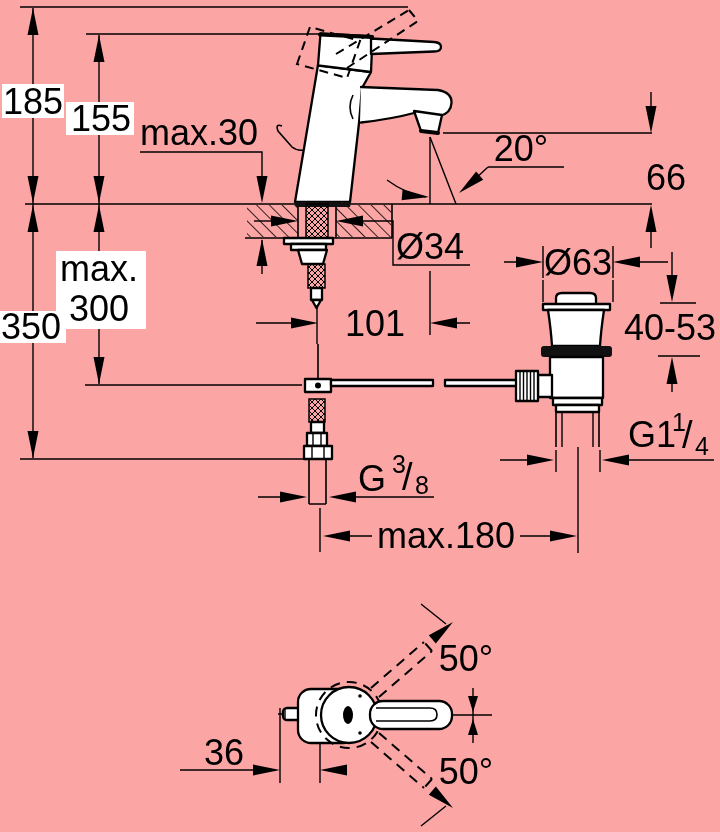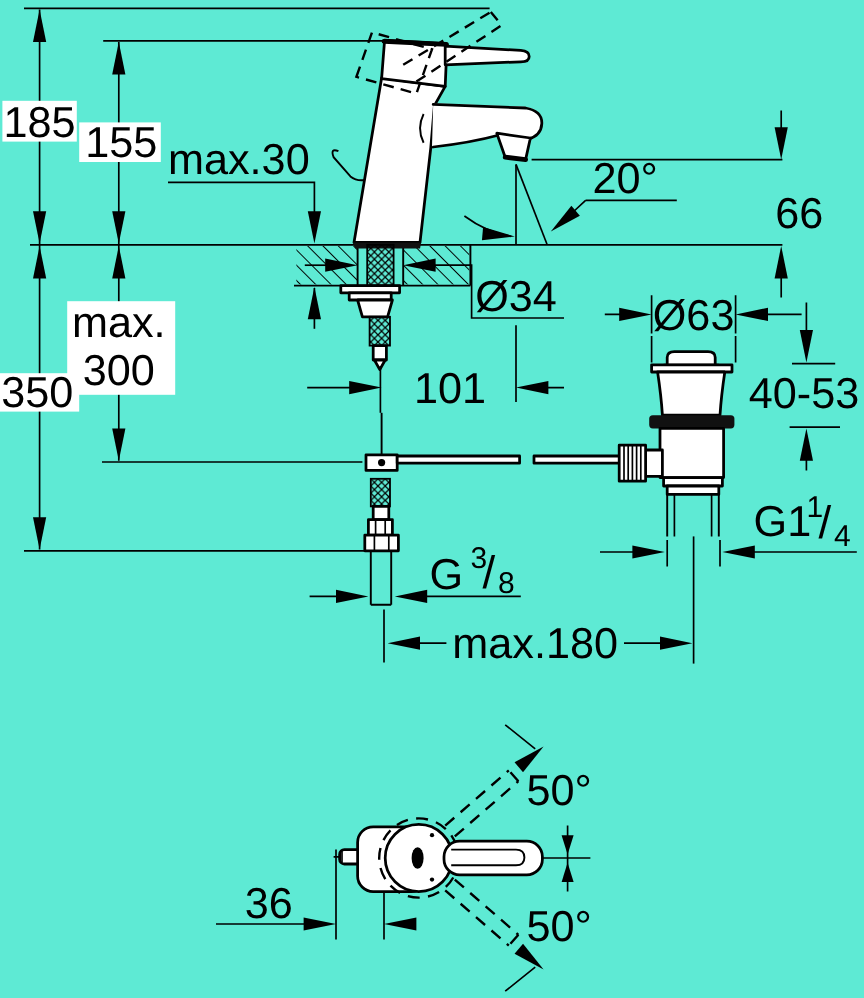--- a/index.html
+++ b/index.html
@@ -1,16 +1,16 @@
 <!DOCTYPE html>
 <html><head>
 <meta charset="utf-8">
 <style>
   html,body{margin:0;padding:0;background:#fff;}
-  .stage{width:720px;height:832px;background:#5eead4;position:relative;font-family:"Liberation Sans",sans-serif;}
+  .stage{width:720px;height:832px;background:#fca5a5;position:relative;font-family:"Liberation Sans",sans-serif;}
   svg{display:block;}
   .ln{stroke:#000;stroke-width:2.3;fill:none;stroke-linejoin:round;stroke-linecap:round;}
   .lnw{stroke:#000;stroke-width:2.3;fill:#fff;stroke-linejoin:round;}
   .thin{stroke:#000;stroke-width:1.4;fill:none;}
   .det{stroke:#000;stroke-width:1.6;fill:none;}
   .arrow{fill:#000;stroke:none;}
   .dash{stroke:#000;stroke-width:2;fill:none;stroke-dasharray:9 6;}
   .dash2{stroke:#000;stroke-width:2;fill:none;stroke-dasharray:10 7;}
   .lbl{font-family:"Liberation Sans",sans-serif;font-size:36px;fill:#000;}
   .lblsm{font-family:"Liberation Sans",sans-serif;font-size:25px;fill:#000;}

